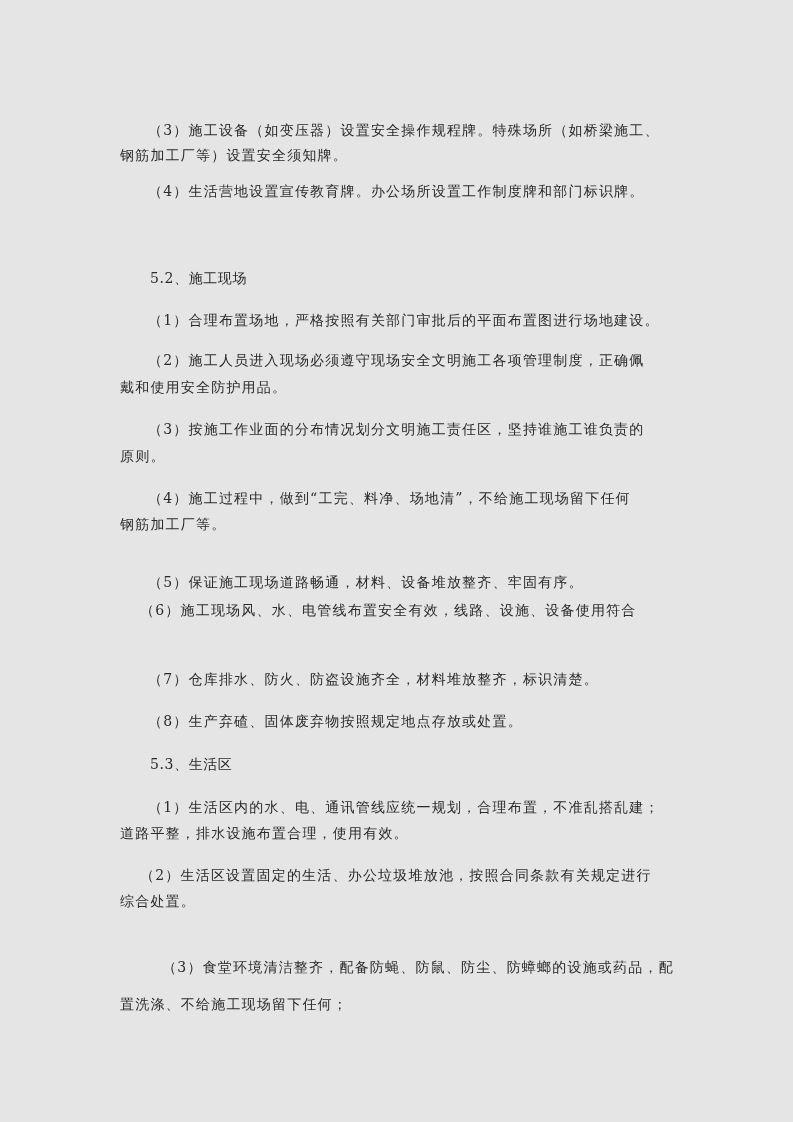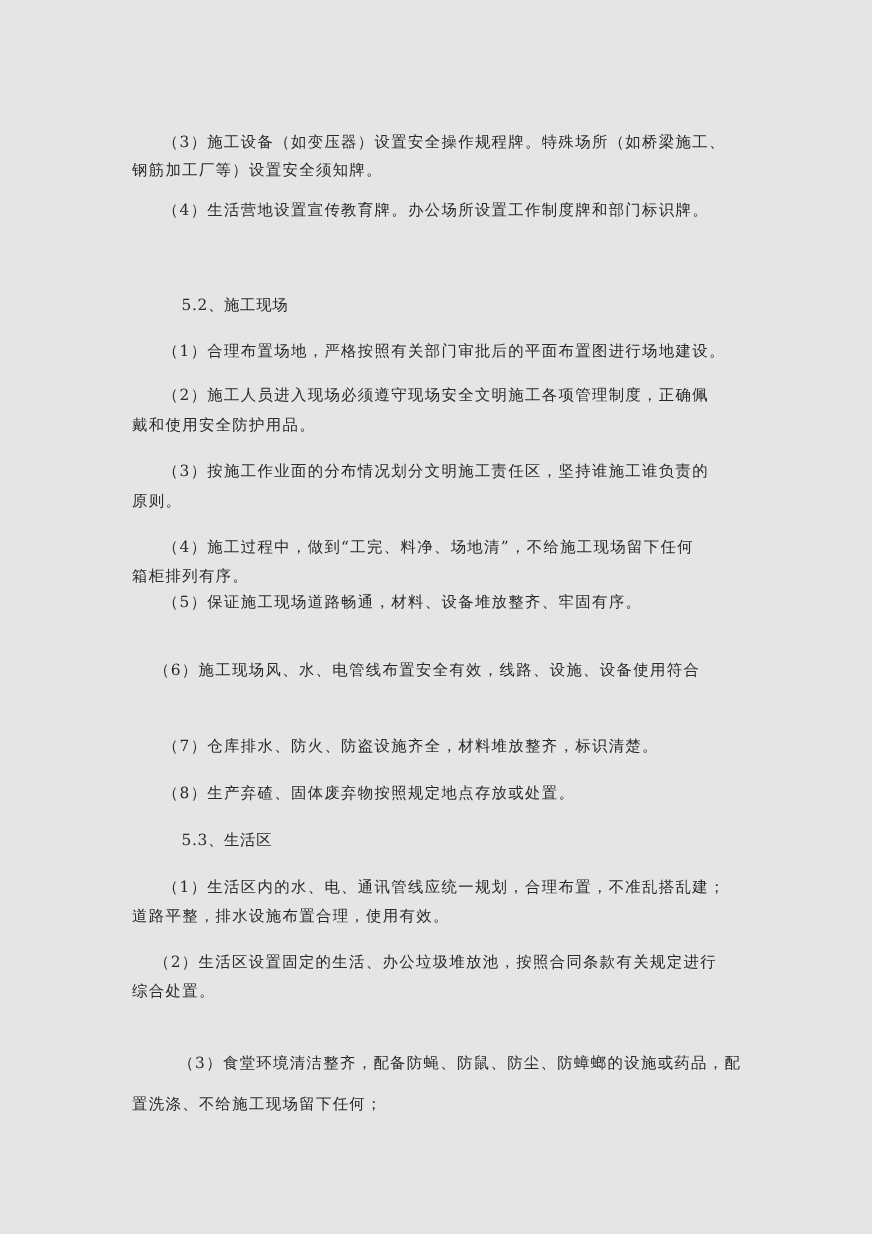--- a/index.html
+++ b/index.html
@@ -15,21 +15,21 @@
     width: 560px;
     font-size: 14px;
     line-height: 20px;
     height: 20px;
     white-space: nowrap;
     letter-spacing: 1.2px;
   }
   .indent { left: 148px; }
   .indent-s { left: 140px; }
   .indent-xs { left: 138px; text-align: center; }
-  .head { left: 150px; letter-spacing: 0.6px; margin-left: 15px; }
+  .head { left: 150px; letter-spacing: 0.6px; }
 </style>
 </head>
 <body>
 
 <div class="page">
   <div class="line indent" style="top:120px">（3）施工设备（如变压器）设置安全操作规程牌。特殊场所（如桥梁施工、</div>
   <div class="line" style="top:145px">钢筋加工厂等）设置安全须知牌。</div>
 
   <div class="line indent" style="top:181px">（4）生活营地设置宣传教育牌。办公场所设置工作制度牌和部门标识牌。</div>
 
@@ -38,23 +38,23 @@
 
   <div class="line indent" style="top:310px">（1）合理布置场地，严格按照有关部门审批后的平面布置图进行场地建设。</div>
 
   <div class="line indent" style="top:350px">（2）施工人员进入现场必须遵守现场安全文明施工各项管理制度，正确佩</div>
   <div class="line" style="top:377px">戴和使用安全防护用品。</div>
 
   <div class="line indent" style="top:419px">（3）按施工作业面的分布情况划分文明施工责任区，坚持谁施工谁负责的</div>
   <div class="line" style="top:446px">原则。</div>
 
   <div class="line indent" style="top:488px">（4）施工过程中，做到“工完、料净、场地清”，不给施工现场留下任何</div>
-  <div class="line" style="top:514px">箱柜排列有序。</div>
+  <div class="line" style="top:514px">钢筋加工厂等。</div>
 
-  <div class="line indent" style="top:538px">（5）保证施工现场道路畅通，材料、设备堆放整齐、牢固有序。</div>
+  <div class="line indent" style="top:572px">（5）保证施工现场道路畅通，材料、设备堆放整齐、牢固有序。</div>
 
   <div class="line indent-s" style="top:600px">（6）施工现场风、水、电管线布置安全有效，线路、设施、设备使用符合</div>
 
   <div class="line indent" style="top:669px">（7）仓库排水、防火、防盗设施齐全，材料堆放整齐，标识清楚。</div>
 
   <div class="line indent" style="top:711px">（8）生产弃碴、固体废弃物按照规定地点存放或处置。</div>
 
   <div class="line head" style="top:754px">5.3、生活区</div>
 
   <div class="line indent" style="top:797px">（1）生活区内的水、电、通讯管线应统一规划，合理布置，不准乱搭乱建；</div>

